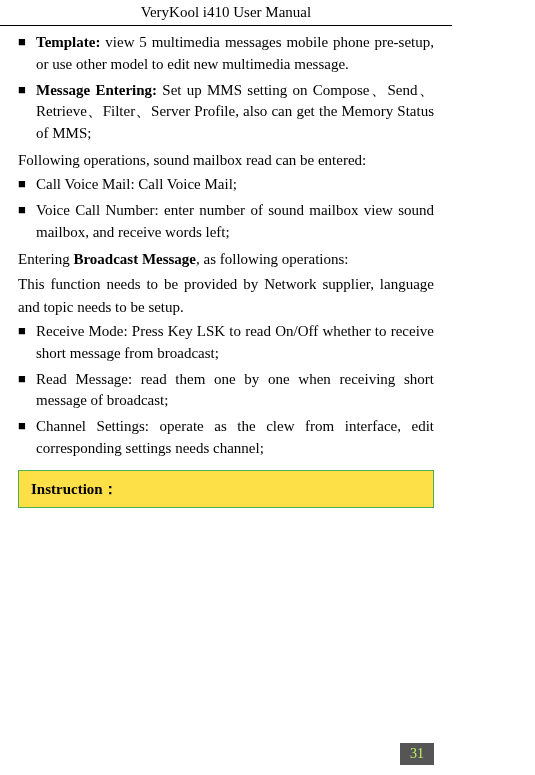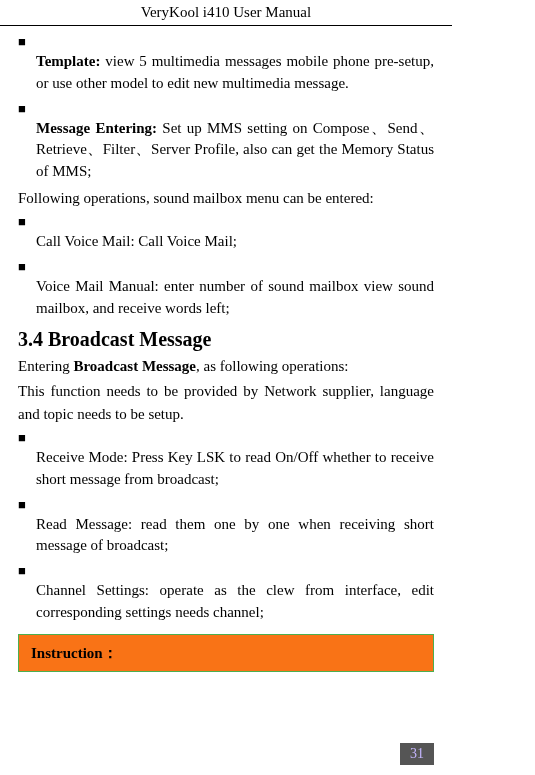--- a/index.html
+++ b/index.html
@@ -47,58 +47,57 @@
       min-width: 18px;
       font-size: 13px;
       margin-top: 2px;
       display: inline-block;
     }
 
     .bullet-text {
       flex: 1;
       text-align: justify;
       line-height: 1.45;
-      margin-top: 19px;
     }
 
     .section-heading {
       font-size: 20px;
       font-weight: bold;
       margin-top: 8px;
       margin-bottom: 4px;
       font-family: "Times New Roman", Times, serif;
     }
 
     .body-para {
       text-align: justify;
       line-height: 1.5;
       margin-bottom: 3px;
       font-size: 15px;
     }
 
     .instruction-box {
-      background-color: #f97316;
+      background-color: #fde047;
       border: 1.5px solid #4caf50;
       margin: 10px 0 10px 0;
       padding: 7px 28px 7px 12px;
       font-size: 15px;
       line-height: 1.5;
     }
 
     .instruction-label {
       font-weight: bold;
       font-size: 15px;
     }
 
     .page-number-box {
       position: absolute;
       bottom: 10px;
       right: 18px;
       background: #555;
-      color: #c4b5fd;
+      color: #bef264;
       font-size: 14px;
       padding: 3px 10px;
       font-family: "Times New Roman", Times, serif;
     }
 
     .bold {
       font-weight: bold;
     }
   </style>
 </head>
@@ -120,33 +119,32 @@
     </div>
 
     <div class="bullet-item">
       <span class="bullet-square">■</span>
       <span class="bullet-text">
         <span class="bold">Message Entering:</span><span> Set up MMS setting on Compose、Send、Retrieve、Filter、Server Profile, also can get the Memory Status of MMS;</span>
       </span>
     </div>
 
 
-    <p class="body-para">Following operations, sound mailbox menu can be entered:</p>
+    <p class="body-para">Following operations, sound mailbox read can be entered:</p>
 
     <div class="bullet-item">
       <span class="bullet-square">■</span>
       <span class="bullet-text">Call Voice Mail: Call Voice Mail;</span>
     </div>
 
     <div class="bullet-item">
       <span class="bullet-square">■</span>
-      <span class="bullet-text">Voice Mail Manual: enter number of sound mailbox view sound mailbox, and receive words left;</span>
+      <span class="bullet-text">Voice Call Number: enter number of sound mailbox view sound mailbox, and receive words left;</span>
     </div>
 
-    <div class="section-heading">3.4 Broadcast Message</div>
 
     <p class="body-para">
       <span>Entering </span><span class="bold">Broadcast Message</span><span>, as following operations:</span>
     </p>
 
     <p class="body-para">This function needs to be provided by Network supplier, language and topic needs to be setup.</p>
 
     <div class="bullet-item">
       <span class="bullet-square">■</span>
       <span class="bullet-text">Receive Mode: Press Key LSK to read On/Off whether to receive short message from broadcast;</span>

